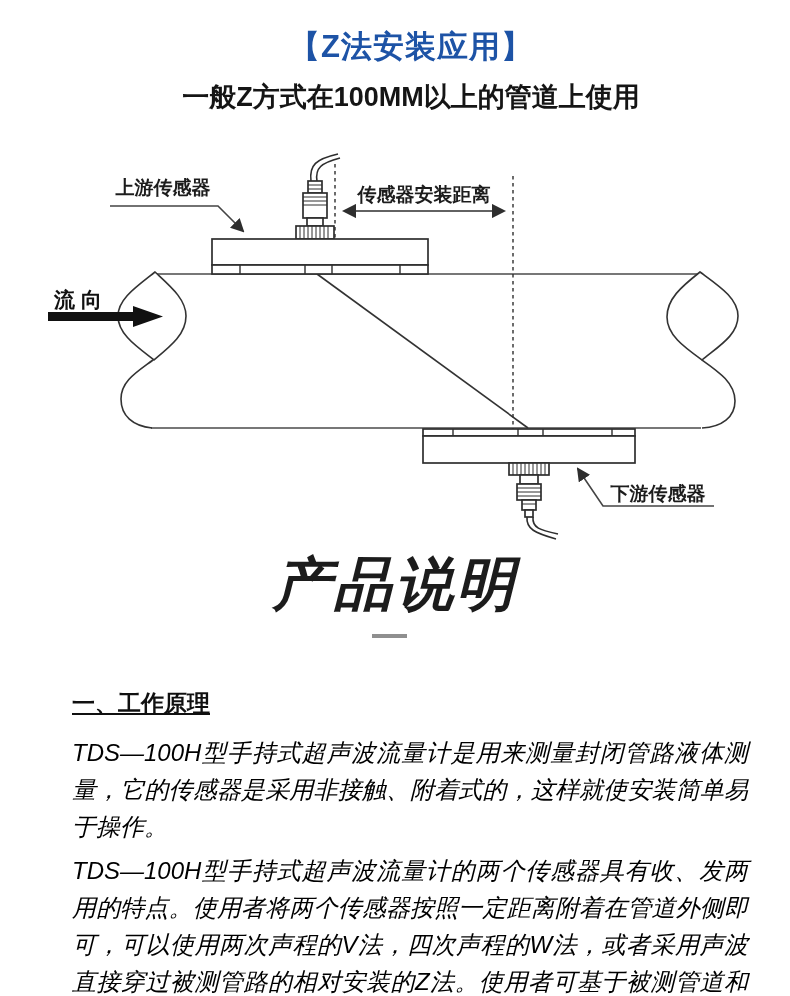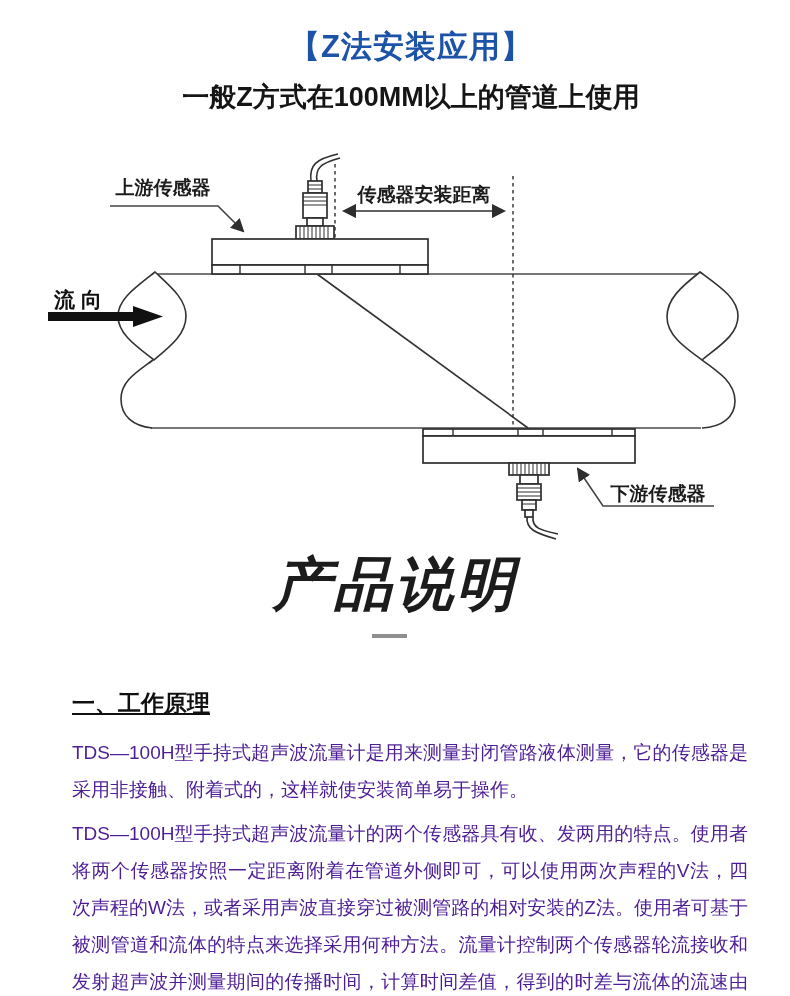--- a/index.html
+++ b/index.html
@@ -11,21 +11,21 @@
   .main-title{font-size:31px;font-weight:bold;color:#1d53a6;letter-spacing:1px;}
   .subtitle{margin-top:16px;font-size:27px;font-weight:bold;color:#151515;line-height:26px;}
   .diagram-svg{position:absolute;top:148px;left:0;}
   .product-title{
     position:absolute;top:546px;left:0;width:790px;text-align:center;
     font-size:58px;font-weight:bold;color:#1c1c1c;letter-spacing:3px;font-style:italic;
   }
   .divider-dash{position:absolute;top:634px;left:372px;width:35px;height:4px;background:#8f8f8f;}
   .content{position:absolute;top:688px;left:72px;width:676px;color:#222;}
   .section-heading{font-size:23px;font-weight:bold;color:#101010;margin:0 0 15px 0;text-decoration:underline;}
-  .para{font-size:19px;line-height:37px;text-align:justify;margin:0 0 7px 0;color:#4c1d95;}
+  .para{font-size:24px;line-height:37px;text-align:justify;margin:0 0 7px 0;color:#000000;font-style:italic;}
   svg text{font-family:"Liberation Sans","DejaVu Sans",sans-serif;}
   .dlabel{font-size:19px;font-weight:bold;fill:#1c1c1c;}
   .flowlabel{font-size:21px;font-weight:bold;fill:#111;}
 </style>
 </head>
 <body>
 
 <div class="page">
 
   <div class="header">

